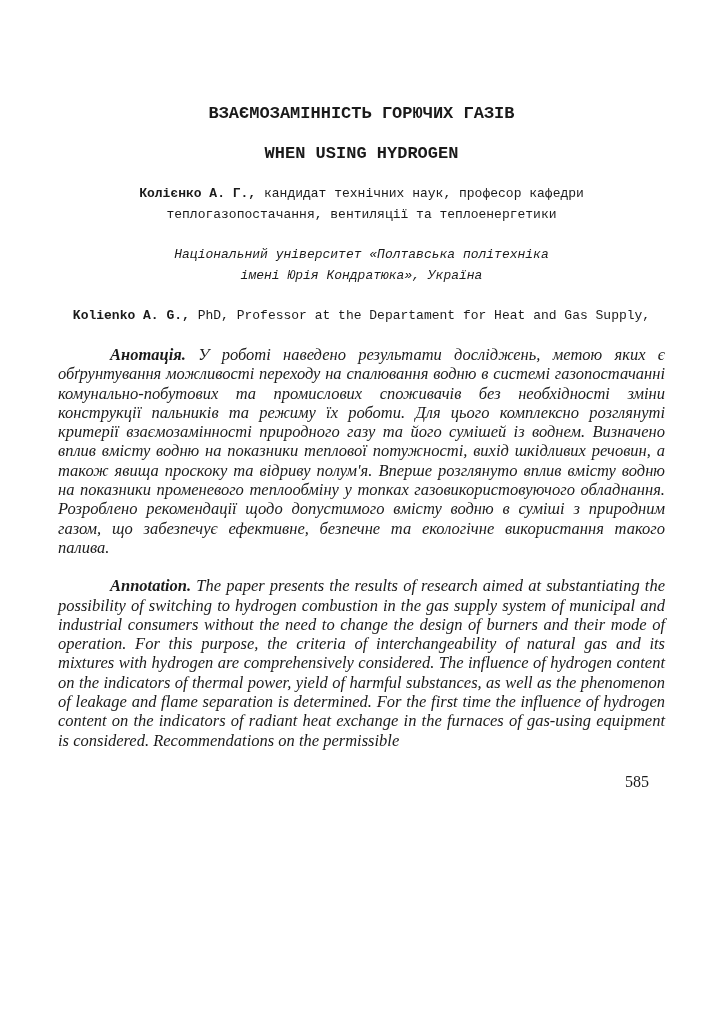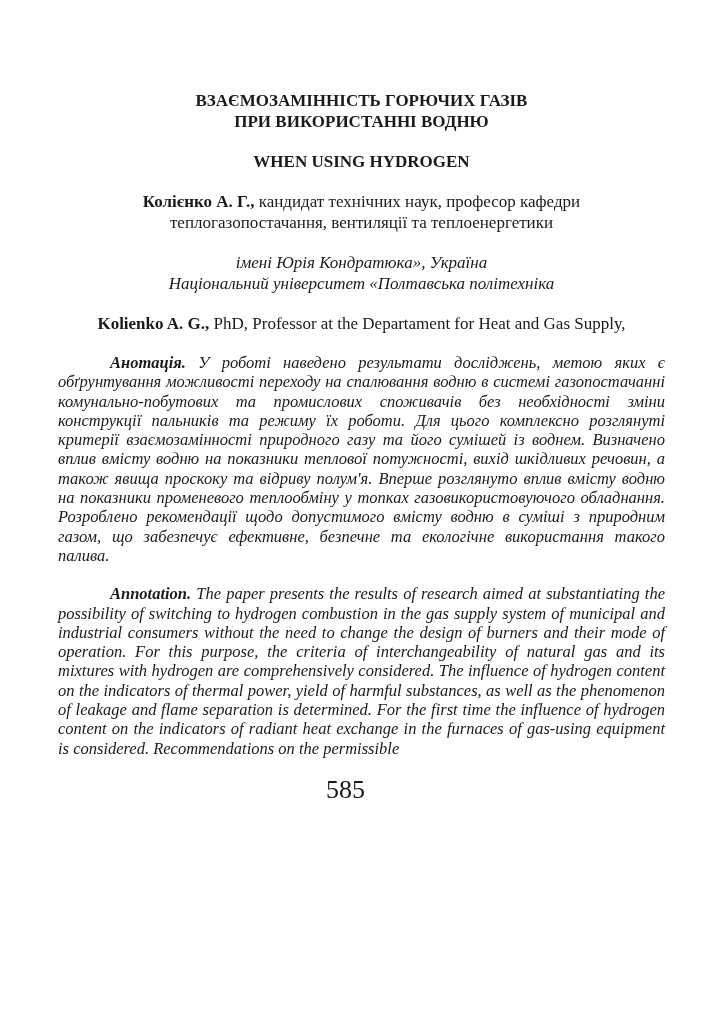--- a/index.html
+++ b/index.html
@@ -14,77 +14,77 @@
     background: #ffffff;
     overflow: hidden;
     font-family: "Liberation Serif", "DejaVu Serif", serif;
     color: #1a1a1a;
     box-sizing: border-box;
   }
   .content {
     padding: 86px 57px 0 58px;
   }
   .block {
-    margin: 4px 0 19px 0;
+    margin: 17px 0 19px 0;
+    font-family: Liberation Mono, monospace;
   }
   .heading {
     font-weight: bold;
     font-size: 17px;
     line-height: 21px;
     text-align: center;
   }
   .plain {
-    font-size: 17px;
+    font-size: 13px;
     line-height: 21px;
     text-align: center;
   }
   .italic { font-style: italic; }
   .bold { font-weight: bold; }
   .preserve-spaces { white-space: pre-wrap; }
   .abstract {
     font-style: italic;
     font-size: 16.5px;
     line-height: 19.3px;
     text-align: justify;
     text-indent: 52px;
     margin: 4px 0 19px 0;
   }
   .abstract .lead {
     font-weight: bold;
   }
   .page-number {
-    text-align: center;
-    font-size: 26px;
+    text-align: right;
+    font-size: 16px;
     line-height: 26px;
     transform: translateX(-16px);
   }
 </style>
 </head>
 <body>
 
 <div class="page">
   <div class="content">
 
     <div class="heading block">
       <div>ВЗАЄМОЗАМІННІСТЬ ГОРЮЧИХ ГАЗІВ</div>
-      <div>ПРИ ВИКОРИСТАННІ ВОДНЮ</div>
     </div>
 
     <div class="heading block">
       <div>WHEN USING HYDROGEN</div>
     </div>
 
     <div class="plain block">
       <div><span class="bold">Колієнко А. Г.,</span><span> кандидат технічних наук, професор кафедри</span></div>
       <div>теплогазопостачання, вентиляції та теплоенергетики</div>
     </div>
 
     <div class="plain italic block">
+      <div>Національний університет «Полтавська політехніка</div>
       <div>імені Юрія Кондратюка», Україна</div>
-      <div>Національний університет «Полтавська політехніка</div>
     </div>
 
     <div class="plain block">
       <div><span class="bold">Kolienko A. G.,</span><span> PhD, Professor at the Departament for Heat and Gas Supply,</span></div>
     </div>
 
 
     <p class="abstract"><span class="lead">Анотація.</span><span> У роботі наведено результати досліджень, метою яких є обґрунтування можливості переходу на спалювання водню в системі газопостачанні комунально-побутових та промислових споживачів без необхідності зміни конструкції пальників та режиму їх роботи. Для цього комплексно розглянуті критерії взаємозамінності природного газу та його сумішей із воднем. Визначено вплив вмісту водню на показники теплової потужності, вихід шкідливих речовин, а також явища проскоку та відриву полум'я. Вперше розглянуто вплив вмісту водню на показники променевого теплообміну у топках газовикористовуючого обладнання. Розроблено рекомендації щодо допустимого вмісту водню в суміші з природним газом, що забезпечує ефективне, безпечне та екологічне використання такого палива.</span></p>
 
     <p class="abstract"><span class="lead">Annotation.</span><span> The paper presents the results of research aimed at substantiating the possibility of switching to hydrogen combustion in the gas supply system of municipal and industrial consumers without the need to change the design of burners and their mode of operation. For this purpose, the criteria of interchangeability of natural gas and its mixtures with hydrogen are comprehensively considered. The influence of hydrogen content on the indicators of thermal power, yield of harmful substances, as well as the phenomenon of leakage and flame separation is determined. For the first time the influence of hydrogen content on the indicators of radiant heat exchange in the furnaces of gas-using equipment is considered. Recommendations on the permissible</span></p>

